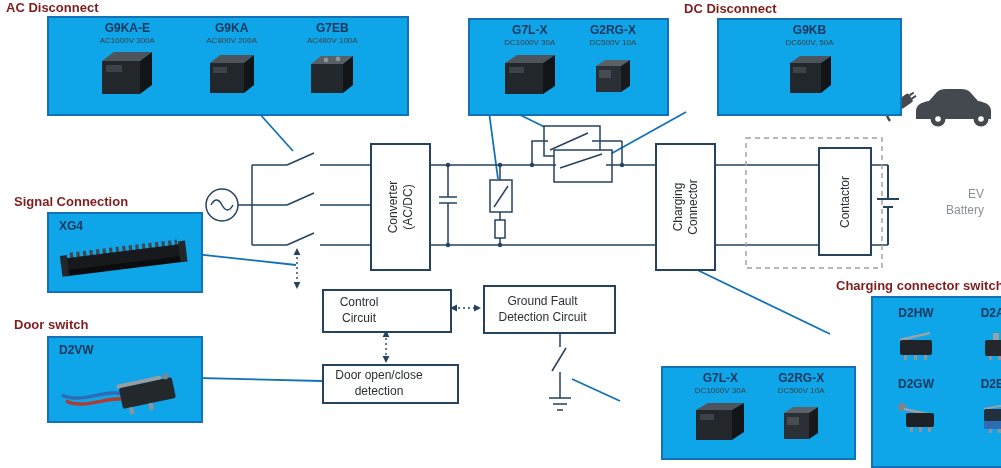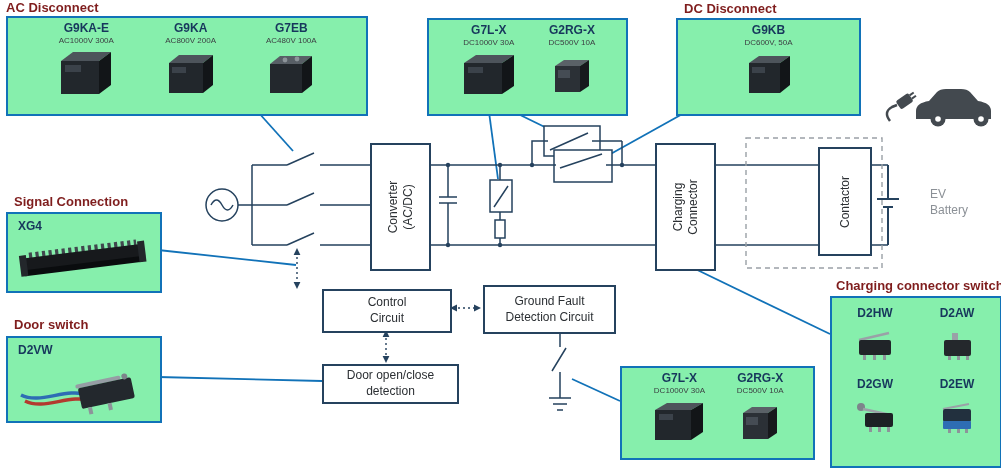--- a/index.html
+++ b/index.html
@@ -1,34 +1,34 @@
 <!DOCTYPE html>
 <html><head>
 <meta charset="utf-8">
 <style>
   html, body { margin:0; padding:0; background:#fff; }
   body { font-family:"Liberation Sans", sans-serif; }
   .canvas { position:relative; width:1001px; height:468px; background:#fff; overflow:hidden; }
   svg.overlay { position:absolute; left:0; top:0; }
   .group-title { position:absolute; font-size:13px; font-weight:700; color:#7f1d1d; white-space:nowrap; }
-  .group-box { position:absolute; border:2px solid #1172b8; background:#86efac; }
+  .group-box { position:absolute; border:2px solid #1172b8; background:#0ea5e9;margin-left:41px; }
   .prow { display:flex; width:100%; height:100%; justify-content:space-evenly; align-items:flex-start; padding-top:3px; box-sizing:border-box; }
   .cell { display:flex; flex-direction:column; align-items:center; }
   .p-name { font-size:12px; font-weight:700; color:#17375c; line-height:1.25; }
   .p-spec { font-size:8px; color:#3c4043; line-height:1.2; }
   .p-img { margin-top:3px; display:block; }
   .namebox { padding:5px 7px 0 10px; }
   .name-left { text-align:left; font-size:12px; font-weight:700; color:#17375c; }
   .imgwrap { display:flex; justify-content:center; margin-top:2px; }
   .grid2 { display:grid; grid-template-columns:1fr 1fr; width:100%; height:100%; padding:8px 2px 20px; box-sizing:border-box; row-gap:4px; }
   .vbox { position:absolute; border:2px solid #25425e; background:#fff; }
   .vtext { position:absolute; left:50%; top:50%; transform:translate(-50%,-50%) rotate(-90deg); text-align:center; font-size:12px; color:#2b2f33; line-height:1.25; }
-  .circ-box { position:absolute; border:2px solid #25425e; background:#fff; display:flex; align-items:center; justify-content:center; text-align:center; font-size:12px; color:#2b2f33; line-height:1.3; }
+  .circ-box { position:absolute; border:2px solid #25425e; background:#fff; display:flex; align-items:center; justify-content:flex-start; text-align:center; font-size:12px; color:#2b2f33; line-height:1.3; }
   .circ-box span { display:inline-block; }
-  .ev-label { position:absolute; left:930px; top:187px; width:54px; font-size:12px; color:#8b9096; line-height:1.3; }
+  .ev-label { position:absolute; left:930px; top:187px; width:54px; font-size:12px; color:#8b9096; line-height:1.3;text-align:right; }
 </style>
 </head>
 <body>
 
 <div class="canvas">
 
   <svg class="overlay" width="1001" height="468">
 
     <g stroke="#1172b8" stroke-width="1.8" fill="none">
       <line x1="258" y1="112" x2="293" y2="151"></line>

